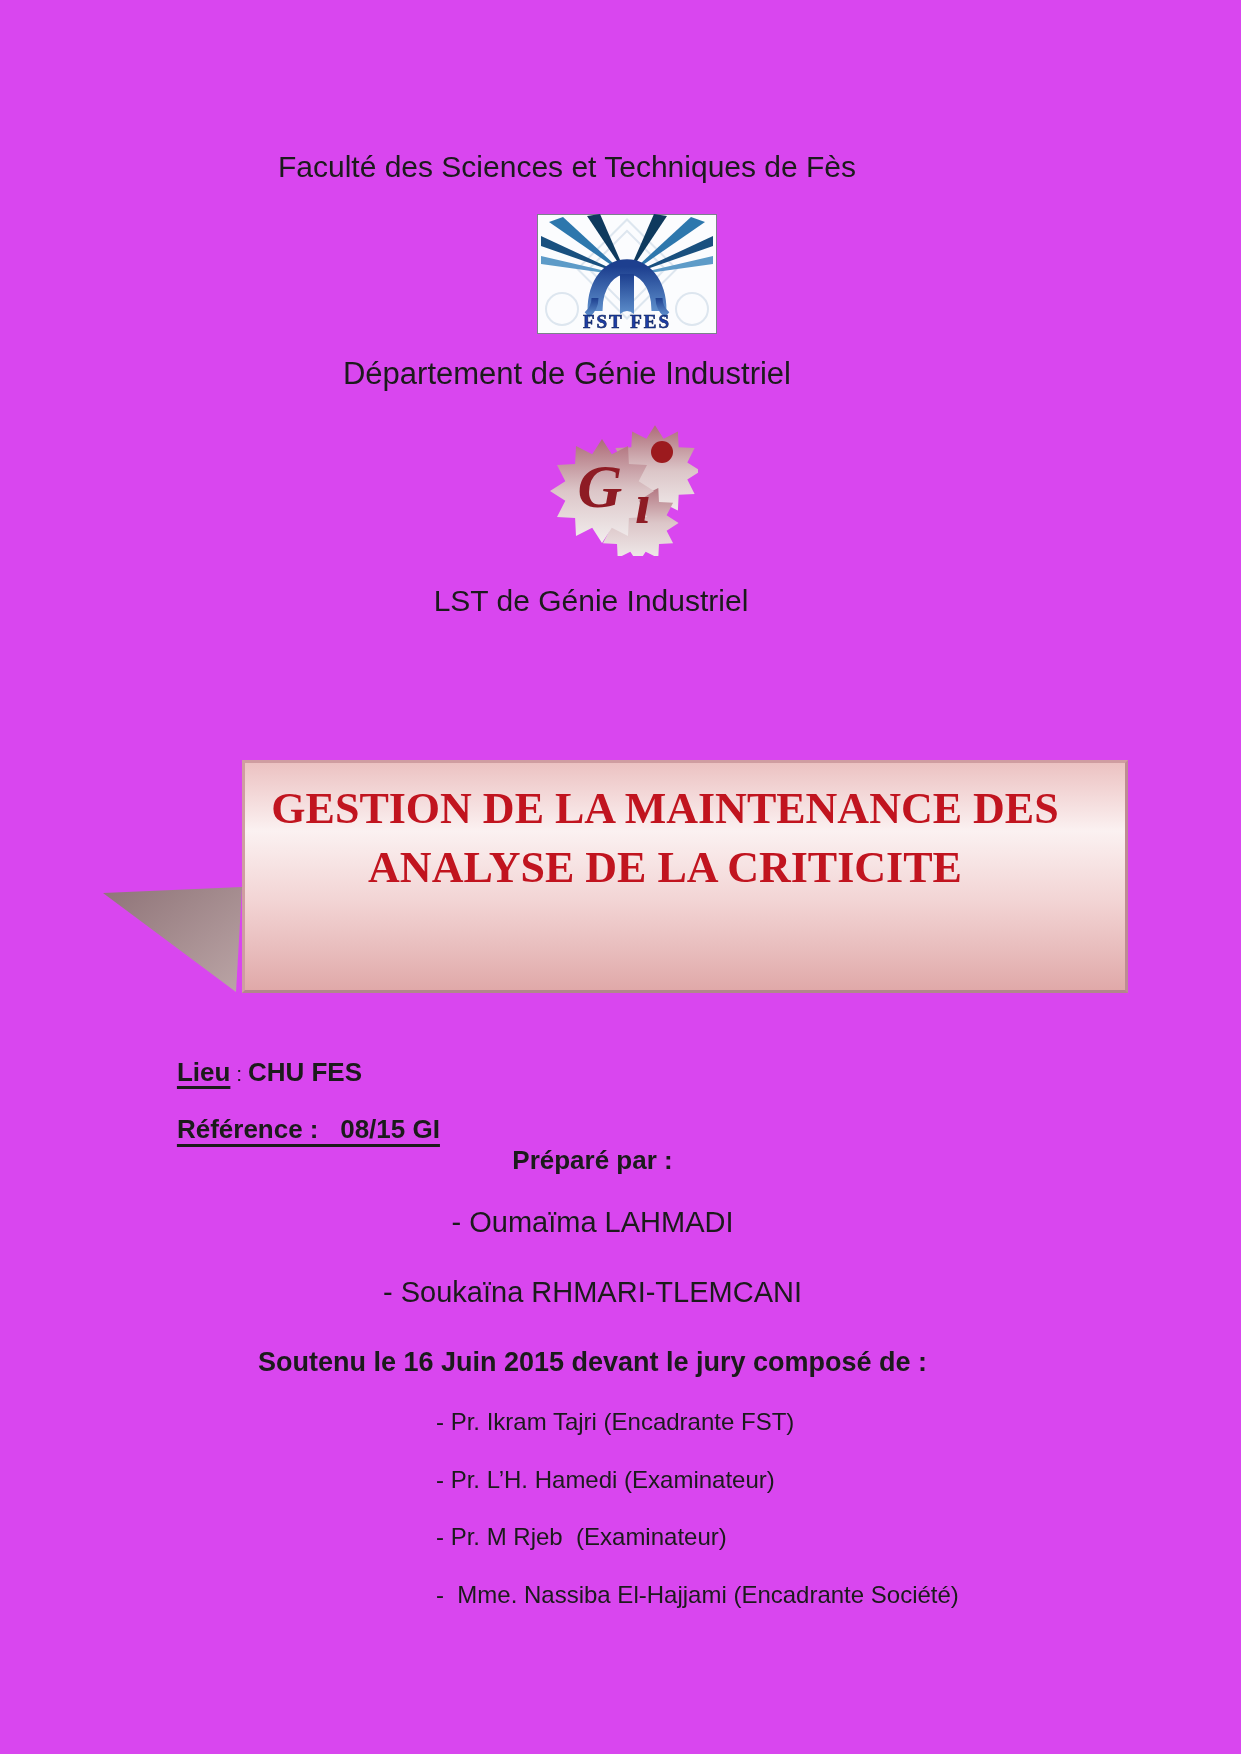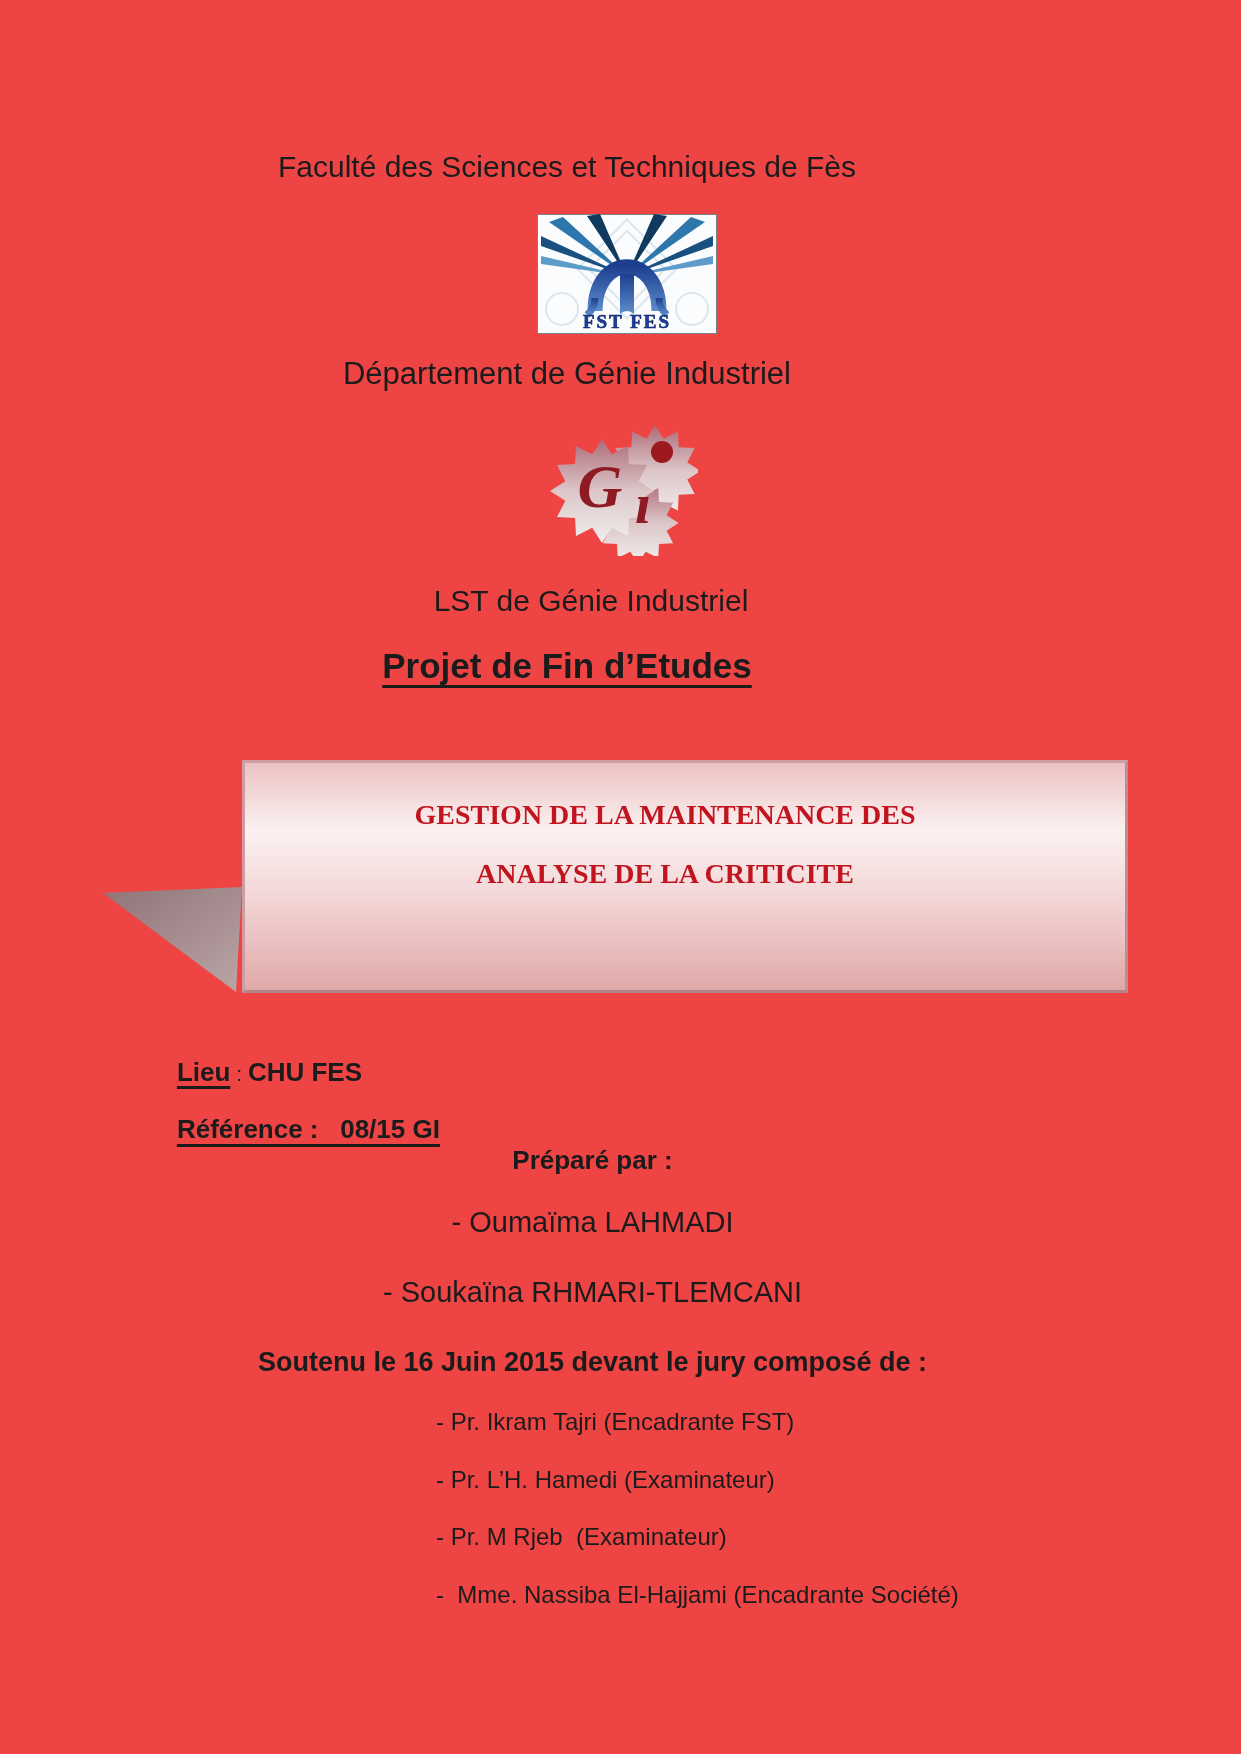--- a/index.html
+++ b/index.html
@@ -1,19 +1,19 @@
 <!DOCTYPE html>
 <html><head>
 <meta charset="utf-8">
 <style>
   html,body{margin:0;padding:0;background:#ffffff;}
   .page{
     position:relative;
     width:1241px;height:1754px;
-    background:#ef4444;
+    background:#d946ef;
     font-family:"Liberation Sans",sans-serif;
     color:#1b1b1b;
     overflow:hidden;
   }
   .abs{position:absolute;}
   .centercol{left:0;width:1134px;text-align:center;}
   .fullcenter{left:0;width:1185px;text-align:center;}
 
   .faculte{top:150px;font-size:30px;}
   .dept{top:356px;font-size:31px;}
@@ -30,24 +30,24 @@
   .ribbon{left:100px;top:883px;}
 
   .title-box{
     left:242px;top:760px;width:886px;height:233px;
     box-sizing:border-box;
     border:3px solid #cf9da1;
     border-right-color:#bd8d92;
     border-bottom-color:#b2868b;
     background:linear-gradient(180deg,#ecc2c2 0%,#fbf1f1 30%,#f2d3d3 62%,#e0a9a9 100%);
     text-align:center;
-    padding:22px 48px 0 8px;
+    padding:16px 48px 0 8px;
     font-family:"Liberation Serif",serif;
     font-weight:bold;
-    font-size:28px;
+    font-size:44px;
     line-height:59px;
     color:#c1141f;
   }
   .title-box div{white-space:nowrap;}
 
   .lieu{left:148px;top:1026px;font-size:26px;font-weight:bold;white-space:pre;}
   .lieu .lbl{
     text-decoration:underline;
     text-decoration-thickness:2.5px;
     text-underline-offset:5px;
@@ -129,23 +129,20 @@
       <use href="#gear" transform="translate(88,102) scale(0.78)"></use>
       <use href="#gear" transform="translate(52,70) scale(1)"></use>
     </g>
     <circle cx="112" cy="31" r="11" fill="#9c1a1e"></circle>
     <text x="50" y="86" text-anchor="middle" font-family="Liberation Serif, serif" font-style="italic" font-weight="bold" font-size="62" fill="#8e1b24">G</text>
     <text x="93" y="102" text-anchor="middle" font-family="Liberation Serif, serif" font-style="italic" font-weight="bold" font-size="58" fill="#8e1b24">ı</text>
   </svg>
 
   <div class="abs centercol lst">LST de Génie Industriel</div>
 
-  <div class="abs centercol projet">
-    <span>Projet de Fin d’Etudes</span>
-  </div>
 
   <svg class="abs ribbon" width="145" height="112" viewBox="0 0 145 112">
     <defs>
       <linearGradient id="triGrad" x1="0" y1="0" x2="1" y2="1">
         <stop offset="0" stop-color="#8f7478"></stop>
         <stop offset="1" stop-color="#bba5a6"></stop>
       </linearGradient>
     </defs>
     <polygon points="3,10 142,4 136,109" fill="url(#triGrad)"></polygon>
   </svg>

